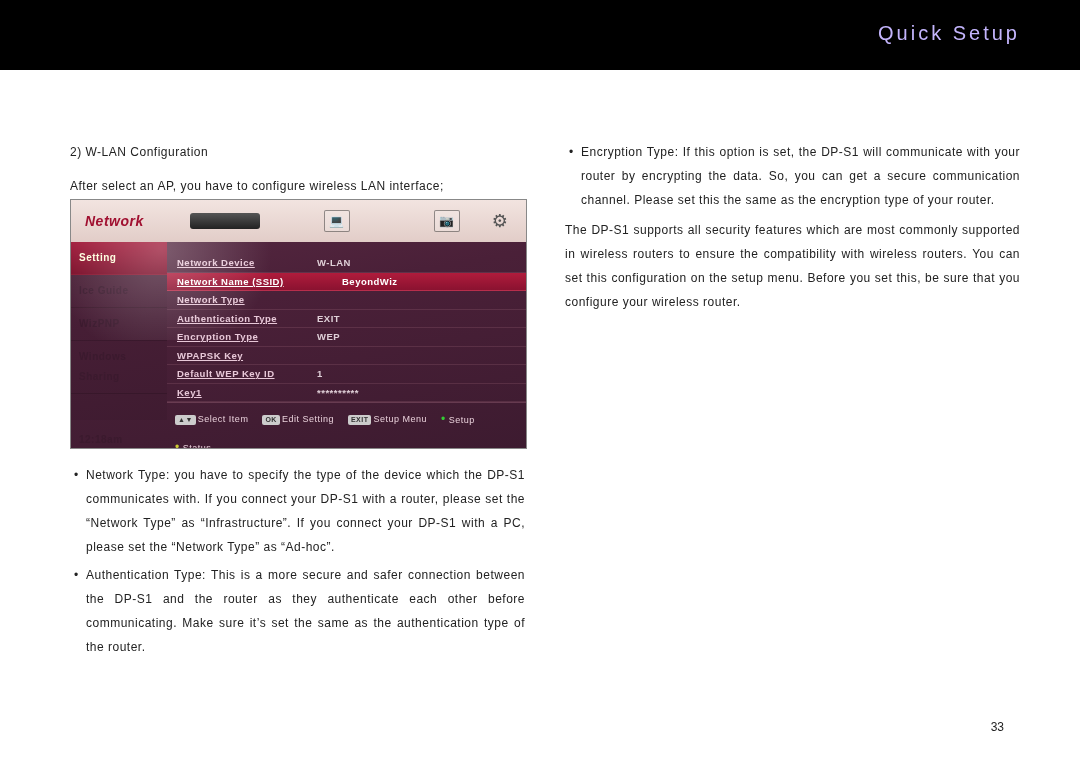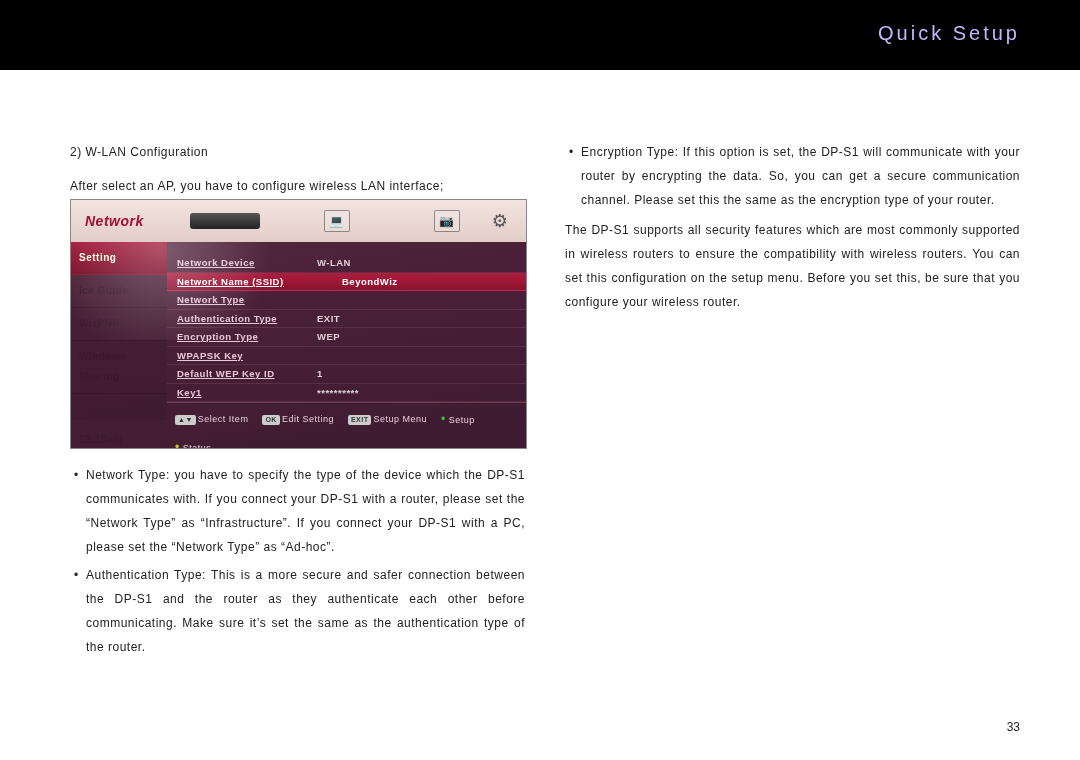--- a/index.html
+++ b/index.html
@@ -189,21 +189,21 @@
     position: absolute;
     left: 4px;
     top: 0;
   }
   .para {
     text-align: justify;
     margin-top: 6px;
   }
   .page-num {
     position: absolute;
-    right: 60px;
+    right: 76px;
     bottom: 26px;
     font-size: 12px;
   }
 </style>
 </head>
 <body>
 
 <div class="top-bar">
   <div class="title">Quick Setup</div>
 </div>

